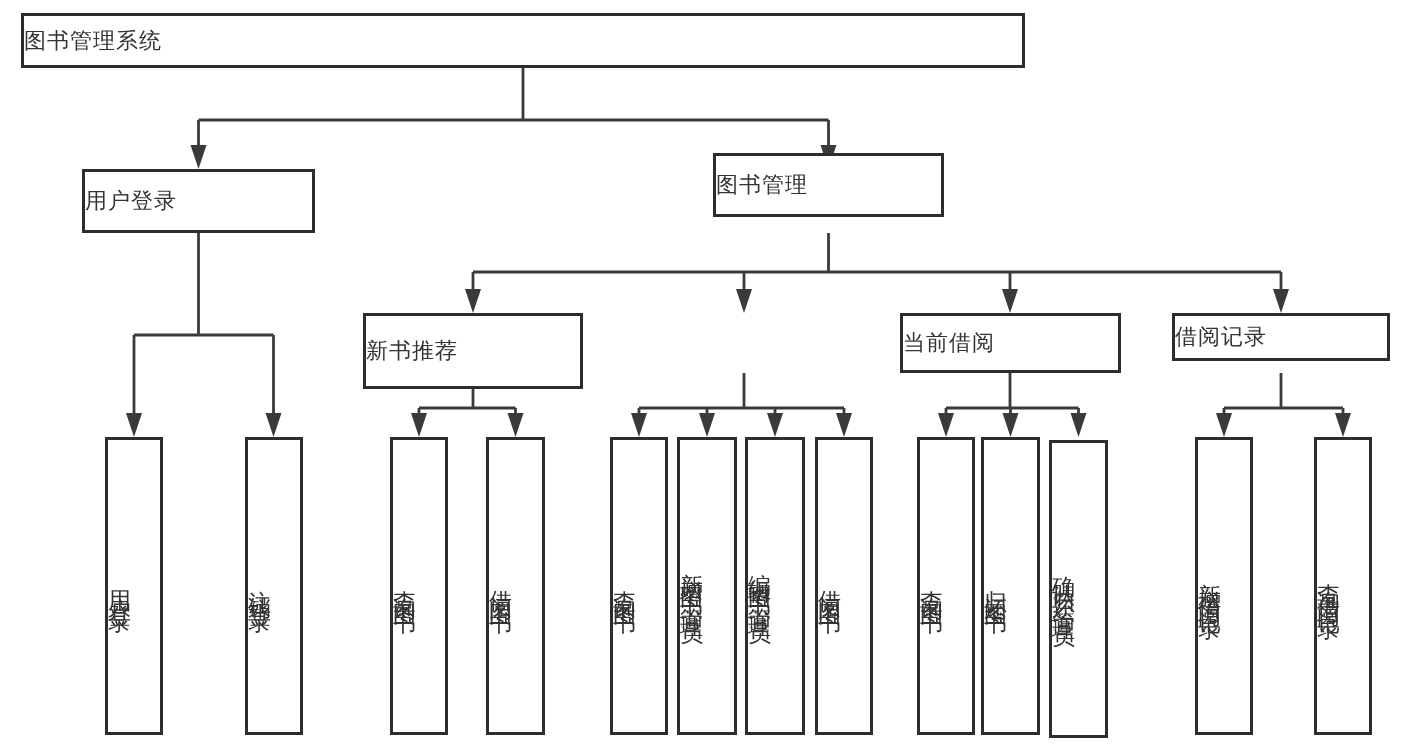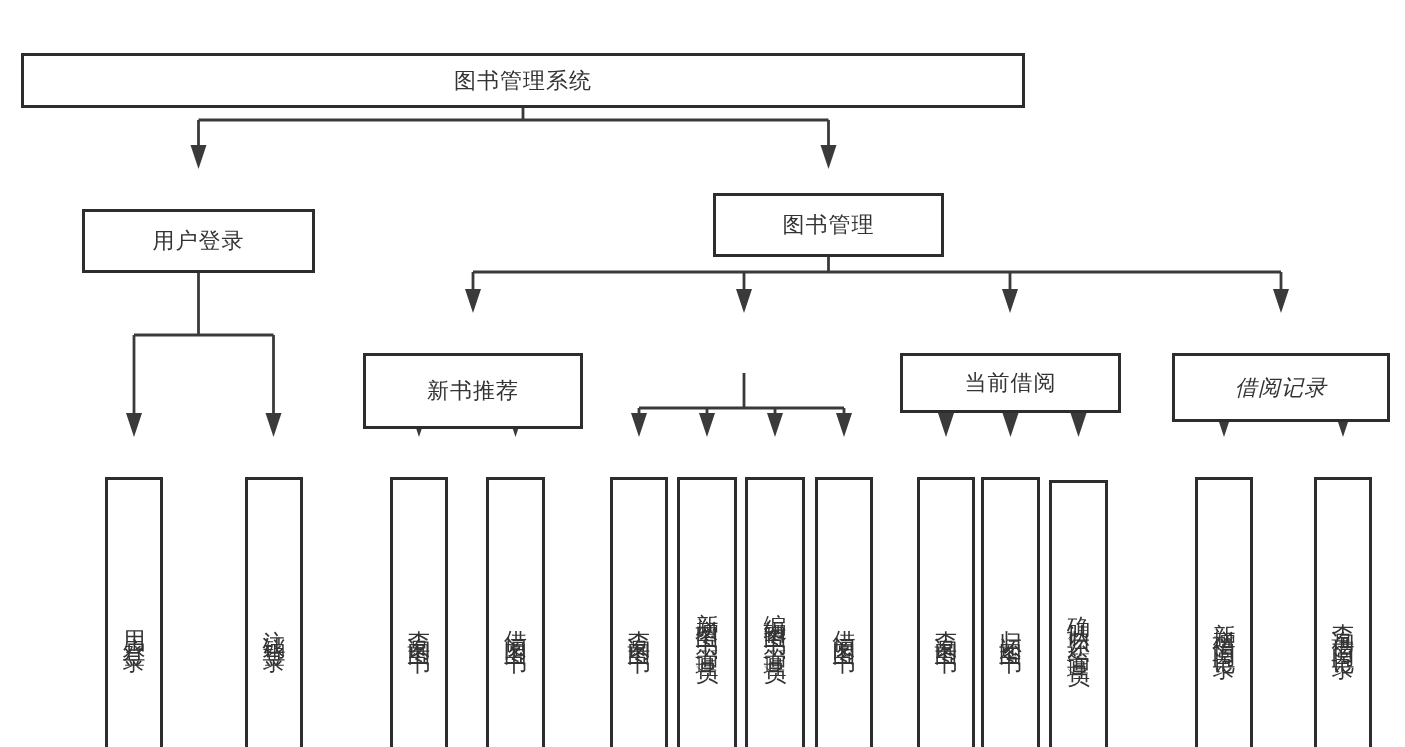--- a/index.html
+++ b/index.html
@@ -20,23 +20,21 @@
     width: 1405px; height: 747px;
     pointer-events: none;
   }
   .node {
     position: absolute;
     box-sizing: border-box;
     border: 3px solid #2d2d2d;
     background: #ffffff;
     display: flex;
     align-items: center;
-    justify-content: center;
     color: #333333;
-    margin-top: 40px;
   }
   .h-label { font-size: 22px; letter-spacing: 1px; white-space: nowrap; }
   .root-node  .h-label { font-size: 22px; }
   .leaf-node {
     border-width: 3px;
   }
   .v-label {
     writing-mode: vertical-rl;
     text-orientation: mixed;
     font-size: 23px;
@@ -125,21 +123,21 @@
   <div class="node" style="left:713px; top:153px; width:231px; height:64px;">
     <span class="h-label">图书管理</span>
   </div>
 
   <div class="node" style="left:363px; top:313px; width:220px; height:76px;font-family:Liberation Serif, serif;">
     <span class="h-label">新书推荐</span>
   </div>
   <div class="node" style="left:900px; top:313px; width:221px; height:60px;">
     <span class="h-label">当前借阅</span>
   </div>
-  <div class="node" style="left:1172px; top:313px; width:218px; height:69px;font-style:italic;">
+  <div class="node" style="left:1172px; top:313px; width:218px; height:48px;">
     <span class="h-label">借阅记录</span>
   </div>
 
   <div class="node leaf-node" style="left:105px; top:437px; width:58px; height:298px;">
     <span class="v-label">用户登录</span>
   </div>
   <div class="node leaf-node" style="left:245px; top:437px; width:58px; height:298px;">
     <span class="v-label">注销登录</span>
   </div>
 

